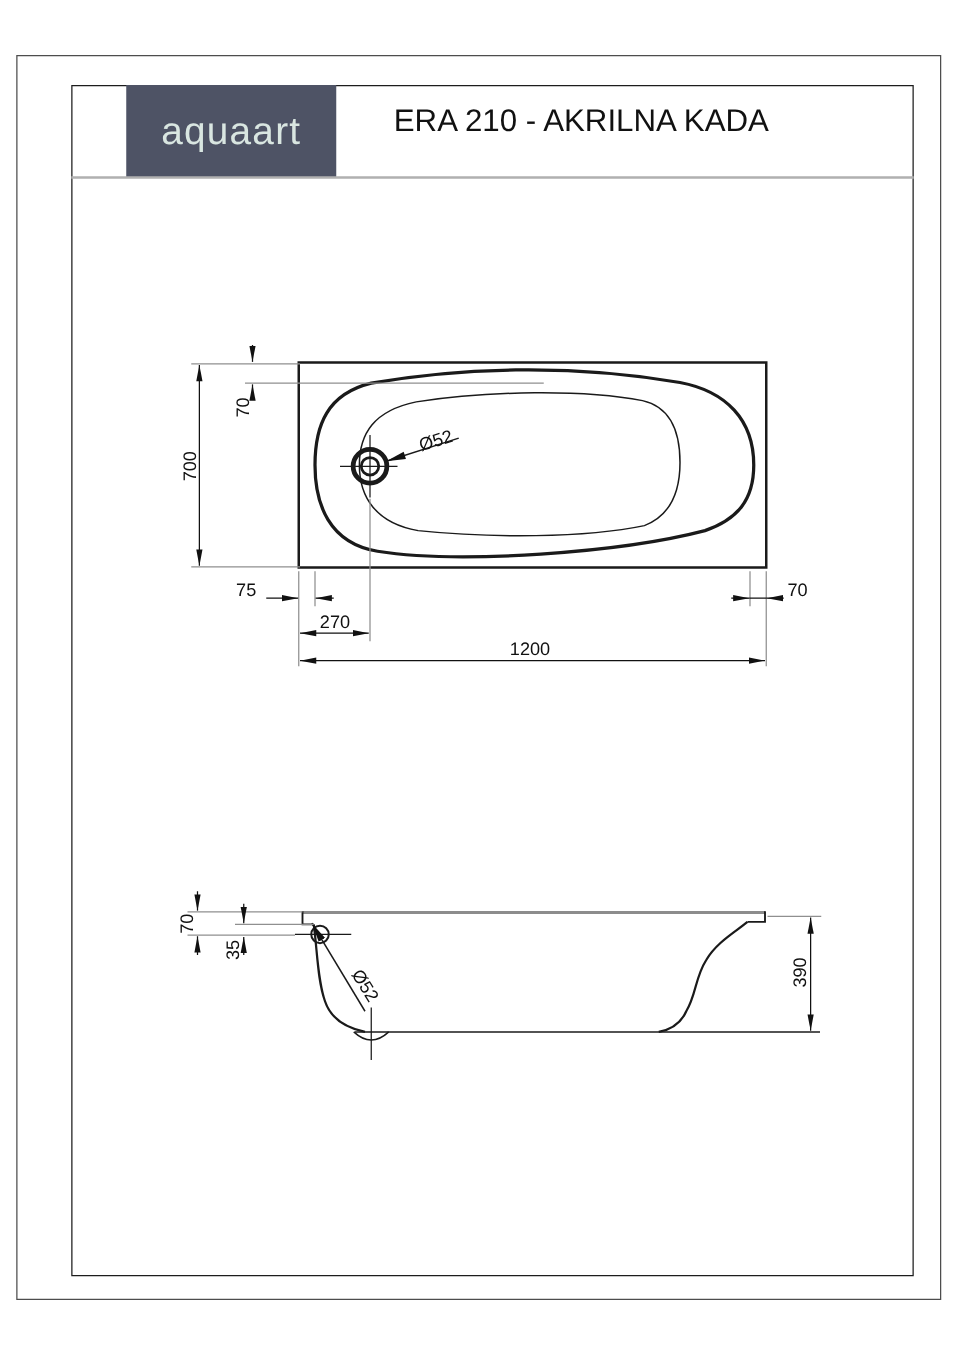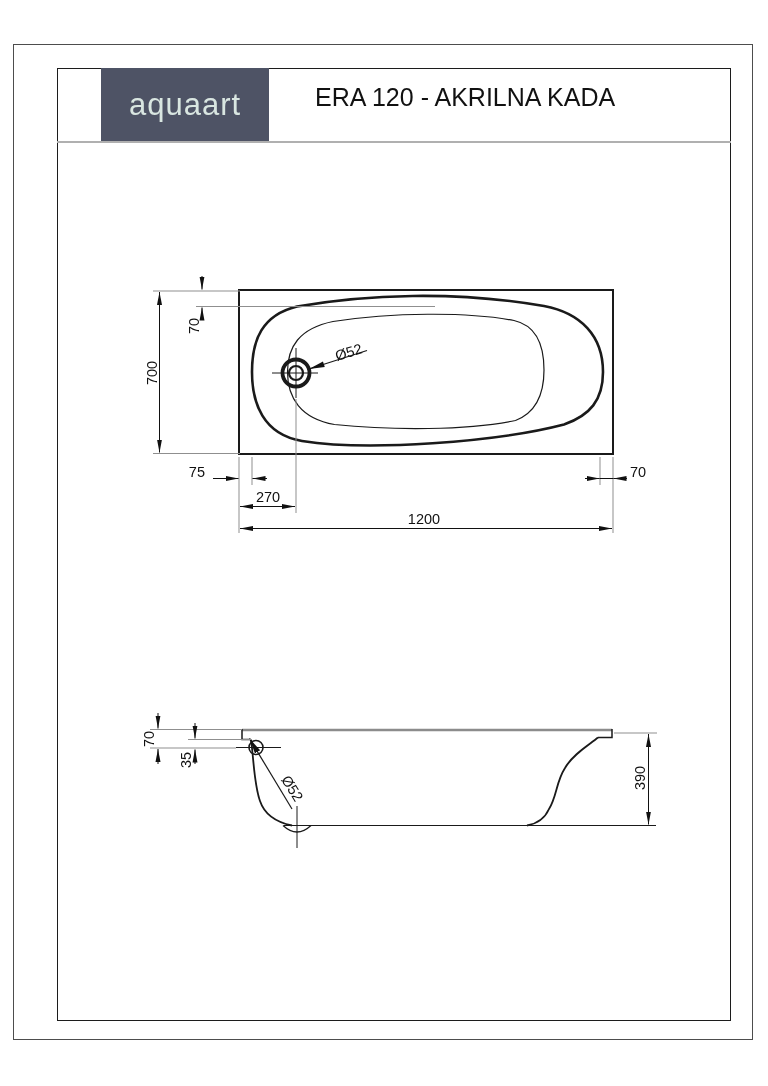--- a/index.html
+++ b/index.html
@@ -16,21 +16,21 @@
 </head>
 <body>
 
 <div class="page-border"></div>
 <div class="frame"></div>
 
 <div class="logo-box">
   <span class="logo-text">aquaart</span>
 </div>
 <div class="title-block">
-  <div>ERA 120 - AKRILNA KADA</div>
+  <div>ERA 210 - AKRILNA KADA</div>
 </div>
 <div class="header-divider"></div>
 
 <svg width="768" height="1086" viewBox="0 0 768 1086">
   <defs>
     <marker id="ma" orient="auto" markerWidth="14" markerHeight="7" refX="13" refY="3.5">
       <path d="M0,1 L13,3.5 L0,6 Z" fill="#111"></path>
     </marker>
     <marker id="mas" orient="auto" markerWidth="14" markerHeight="7" refX="0" refY="3.5">
       <path d="M13,1 L0,3.5 L13,6 Z" fill="#111"></path>

